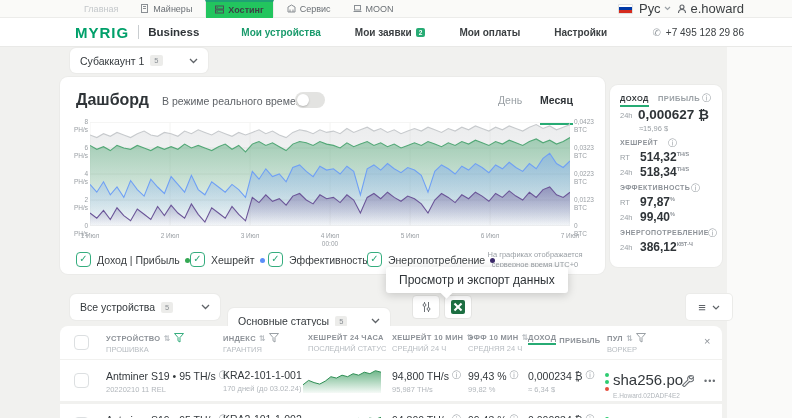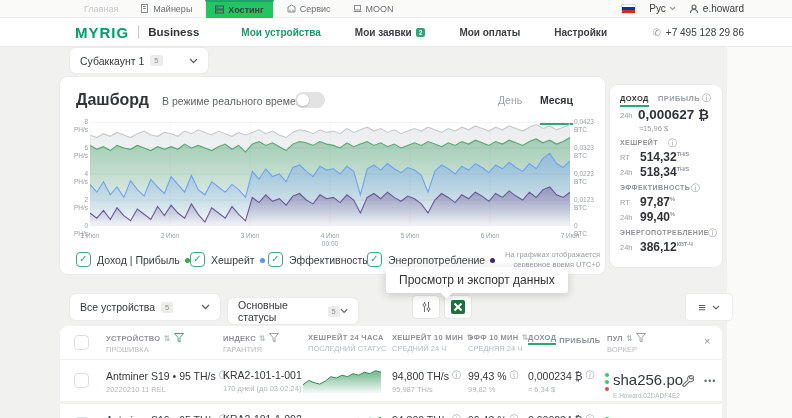--- a/index.html
+++ b/index.html
@@ -8,21 +8,21 @@
   font-family:"Liberation Sans","DejaVu Sans",sans-serif;color:#2f3438;font-size:11px}
 .abs{position:absolute}
 i{font-style:normal}
 
 .topbar{position:absolute;left:0;top:0;width:792px;height:18px;background:#fafaf8;border-bottom:1px solid #ececea;display:flex;align-items:stretch}
 .toptabs{display:flex;align-items:center;padding-left:75px;gap:4px}
 .toptab{display:flex;align-items:center;gap:4px;font-size:9px;color:#6b7075;padding:0 9px;height:18px;cursor:pointer}
 .toptab.dis{color:#c3c7ca}
 .toptab.active{background:#22c55e;border-top:2px solid #1fa173;border-left:1px solid #ececea;border-right:1px solid #ececea;color:#3c4043;font-weight:bold}
 .ticon{width:9px;height:9px;display:block}
-.topright{margin-left:auto;display:flex;align-items:center;gap:13px;padding-right:48px;font-size:10px;color:#3c4043}
+.topright{margin-left:auto;display:flex;align-items:center;gap:6px;padding-right:48px;font-size:13px;color:#3c4043}
 .flag{width:15px;height:10px;display:inline-block;border:1px solid #e0e0e0;border-radius:1px;overflow:hidden}
 .flag i{display:block;height:33.4%}
 .fw{background:#fff}.fb{background:#0039a6}.fr{background:#d52b1e}
 .chev{display:inline-block}
 
 .navbar{position:absolute;left:0;top:18px;width:792px;height:29px;background:#fff;border-bottom:1px solid #e9e9e7;display:flex;align-items:center;padding-left:75px}
 .brand{font-size:15px;font-weight:bold;letter-spacing:1px;color:#00a06a}
 .brand-div{width:1px;height:14px;background:#c9cdd0;margin:0 9px}
 .business{font-size:11.5px;font-weight:bold;color:#2f3438}
 .navitems{display:flex;gap:34px;margin-left:42px;font-size:10px;font-weight:bold;color:#3c4043}
@@ -45,21 +45,21 @@
 #chart-area{position:absolute;left:72px;top:122px;width:545px;height:145px}
 #chart-svg{position:absolute;left:18px;top:0}
 .tick{position:absolute;font-size:6.5px;line-height:8px;color:#9ba0a5}
 .tl{left:-6px;width:22px;text-align:right}
 .tr{left:502px;width:36px;text-align:left}
 .tx{transform:translateX(-50%);text-align:center}
 
 .cb{position:absolute;width:15px;height:15px;border:1.5px solid #35ad7e;border-radius:4px;background:#fff;color:#2aa876;font-size:10px;line-height:12px;text-align:center;cursor:pointer}
 .leglab{position:absolute;font-size:10.5px;color:#3c4043}
 .dot{display:inline-block;width:5px;height:5px;border-radius:50%;margin-left:5px;vertical-align:1px}
-.utc{position:absolute;font-size:7.5px;line-height:10px;color:#9aa0a5;text-align:right}
+.utc{position:absolute;font-size:7.5px;line-height:10px;color:#9aa0a5;text-align:center}
 
 .stat-k{font-size:7.5px;color:#9aa0a5}
 .stat-t{font-size:7px;font-weight:bold;letter-spacing:.4px;color:#8d9298}
 .stat-v{font-size:12px;font-weight:bold;color:#2f3438}
 .sup{font-size:5.5px;vertical-align:super;color:#8d9298;font-weight:bold}
 .gl{color:#9aa0a5}
 .stattab{font-size:7.5px;font-weight:bold;letter-spacing:.4px;cursor:pointer}
 .stattab.active{color:#2f3438;border-bottom:2px solid #27ab74;padding-bottom:2px}
 .stattab.off{color:#9aa0a5}
 
@@ -288,21 +288,21 @@
   <span class="stat-k abs" style="left:620px;top:243px">24h</span>
   <span class="stat-v abs" style="left:640px;top:240px"><i>386,12</i><i class="sup">КВТ·Ч</i></span>
 
   <div class="drop" style="left:70px;top:294px;width:150px;height:26px">
     <i>Все устройства</i>
     <span class="badge">5</span>
     <svg class="chev" width="9" height="6" viewBox="0 0 9 6">
         <path d="M1 1 L4.5 4.5 L8 1" stroke="#5f6368" fill="none" stroke-width="1.3"></path>
       </svg>
   </div>
-  <div class="drop" style="left:228px;top:298px;width:130px;height:26px">
+  <div class="drop" style="left:228px;top:308px;width:162px;height:26px">
     <i>Основные статусы</i>
     <span class="badge">5</span>
     <svg class="chev" width="9" height="6" viewBox="0 0 9 6">
         <path d="M1 1 L4.5 4.5 L8 1" stroke="#5f6368" fill="none" stroke-width="1.3"></path>
       </svg>
   </div>
   <div class="ibtn" style="left:412px;top:295px">
     <svg width="11" height="12" viewBox="0 0 11 12">
         <line x1="3.5" y1="1" x2="3.5" y2="11" stroke="#6b7075"></line>
         <line x1="7.5" y1="1" x2="7.5" y2="11" stroke="#6b7075"></line>

